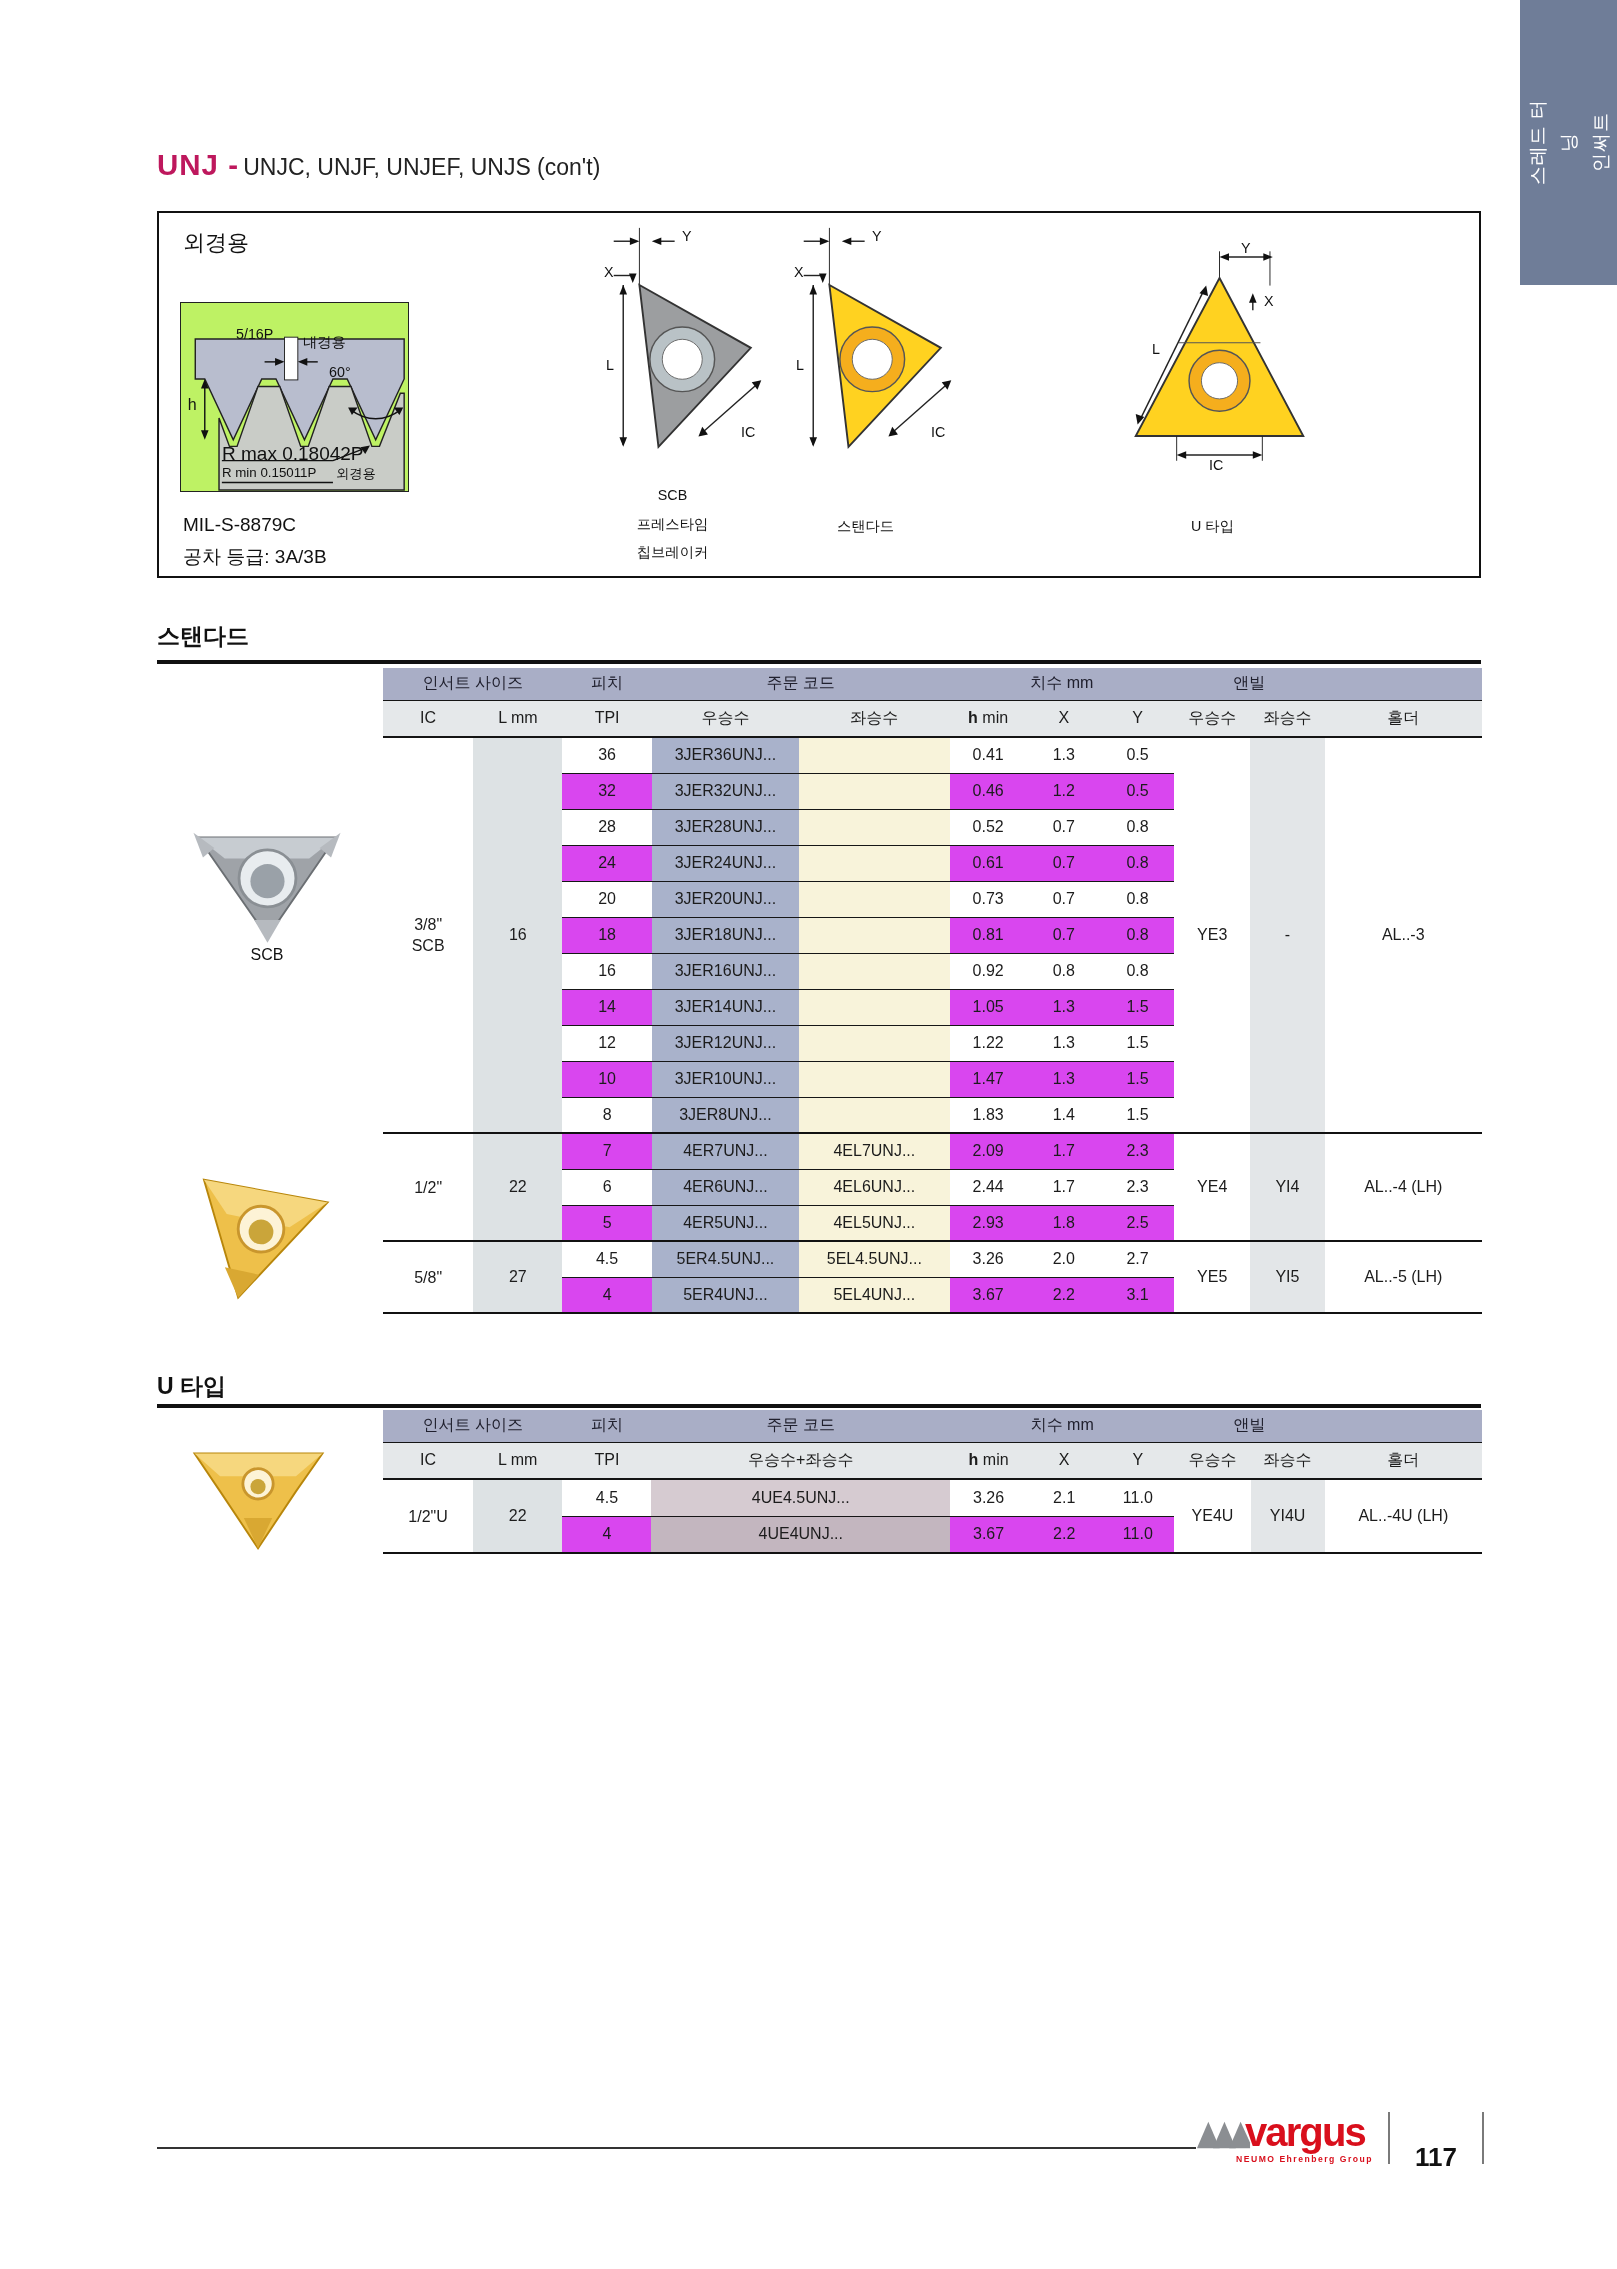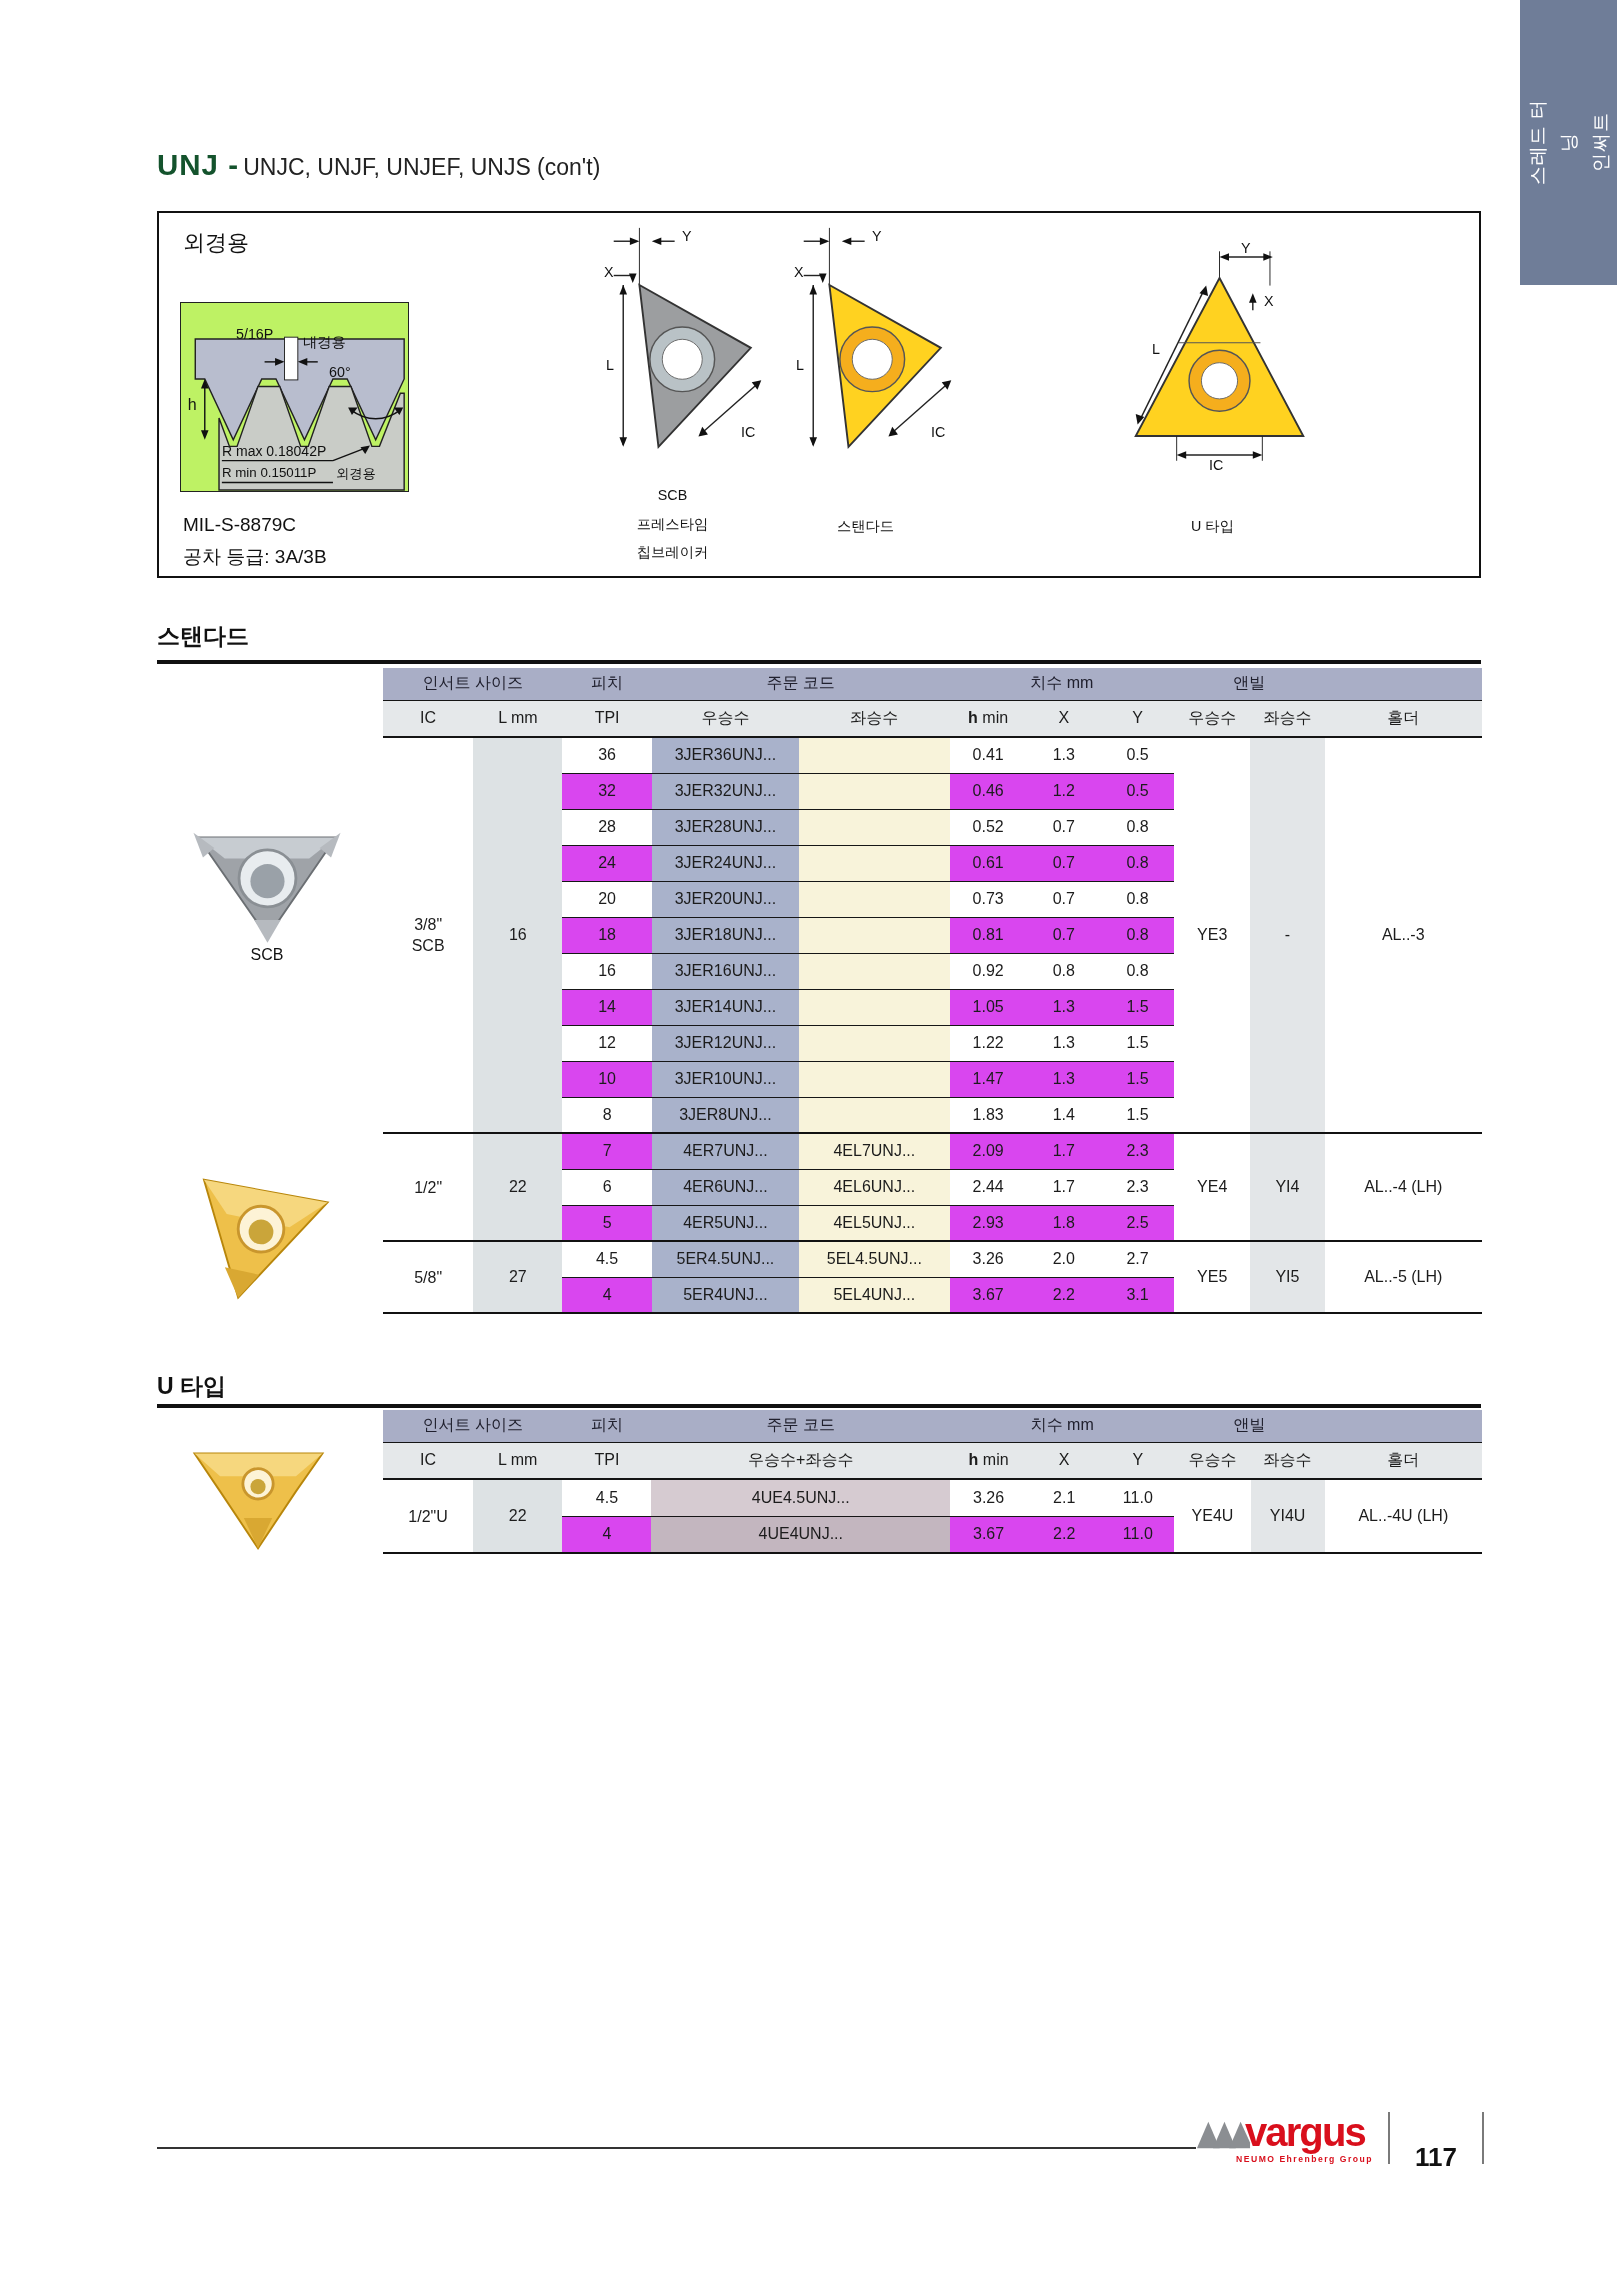--- a/index.html
+++ b/index.html
@@ -8,21 +8,21 @@
   .abs{position:absolute;}
 
   
   .side-tab{position:absolute;left:1520px;top:0;width:98px;height:285px;background:#6f7d98;}
   .side-tab-inner{position:absolute;inset:0;display:flex;align-items:center;justify-content:center;}
   .side-tab-text{transform:rotate(-90deg);white-space:pre-line;text-align:center;
                  color:#fff;font-size:19px;line-height:1.65;letter-spacing:1px;width:171px;}
 
   
   .title{position:absolute;left:157px;top:148px;white-space:nowrap;}
-  .title .main{font-size:29.5px;font-weight:bold;letter-spacing:1px;color:#14532d;}
+  .title .main{font-size:29.5px;font-weight:bold;letter-spacing:1px;color:#be185d;}
   .title .sub{font-size:23px;color:#222;}
 
   
   .dbox{position:absolute;left:157px;top:211px;width:1324px;height:367px;border:2.9px solid #111;box-sizing:border-box;background:#fff;}
   .corner-label{position:absolute;left:24px;top:15px;font-size:22px;color:#111;}
   .profile{position:absolute;left:21px;top:89px;width:229px;height:190px;border:1px solid #222;box-sizing:border-box;background:#bef264;}
   .plabel{position:absolute;font-size:14.3px;color:#111;white-space:nowrap;}
   .spec1{position:absolute;left:24px;top:301px;font-size:19px;font-weight:500;color:#111;}
   .spec2{position:absolute;left:24px;top:331px;font-size:19px;font-weight:500;color:#111;}
 
@@ -103,21 +103,21 @@
         <polygon points="234,110 224,110 230,118" fill="#111"></polygon>
         <line x1="43" y1="166" x2="160" y2="166" stroke="#111" stroke-width="1.5"></line>
         <line x1="160" y1="166" x2="196" y2="152" stroke="#111" stroke-width="1.5"></line>
         <polygon points="199,150 189,152 194,159" fill="#111"></polygon>
         <line x1="43" y1="189" x2="160" y2="189" stroke="#111" stroke-width="1.5"></line>
       </svg>
       <span class="plabel" style="left:55px;top:23px;">5/16P</span>
       <span class="plabel" style="left:122px;top:30px;">내경용</span>
       <span class="plabel" style="left:148px;top:61px;">60°</span>
       <span class="plabel" style="left:6.7px;top:93px;font-size:16px;">h</span>
-      <span class="plabel" style="left:41px;top:140px;font-size:14px;">R max 0.18042P</span>
+      <span class="plabel" style="left:41px;top:140px;font-size:19px;">R max 0.18042P</span>
       <span class="plabel" style="left:41px;top:162px;font-size:13.3px;">R min 0.15011P</span>
       <span class="plabel" style="left:155px;top:162px;font-size:13.3px;">외경용</span>
     </div>
 
     <span class="spec1">MIL-S-8879C</span>
     <span class="spec2">공차 등급: 3A/3B</span>
 
     <div class="fig" style="left:409px;top:13.3px;">
       <svg width="219" height="238" viewBox="0 0 230 250">
         <line x1="75" y1="2" x2="75" y2="62" stroke="#222" stroke-width="1"></line>

